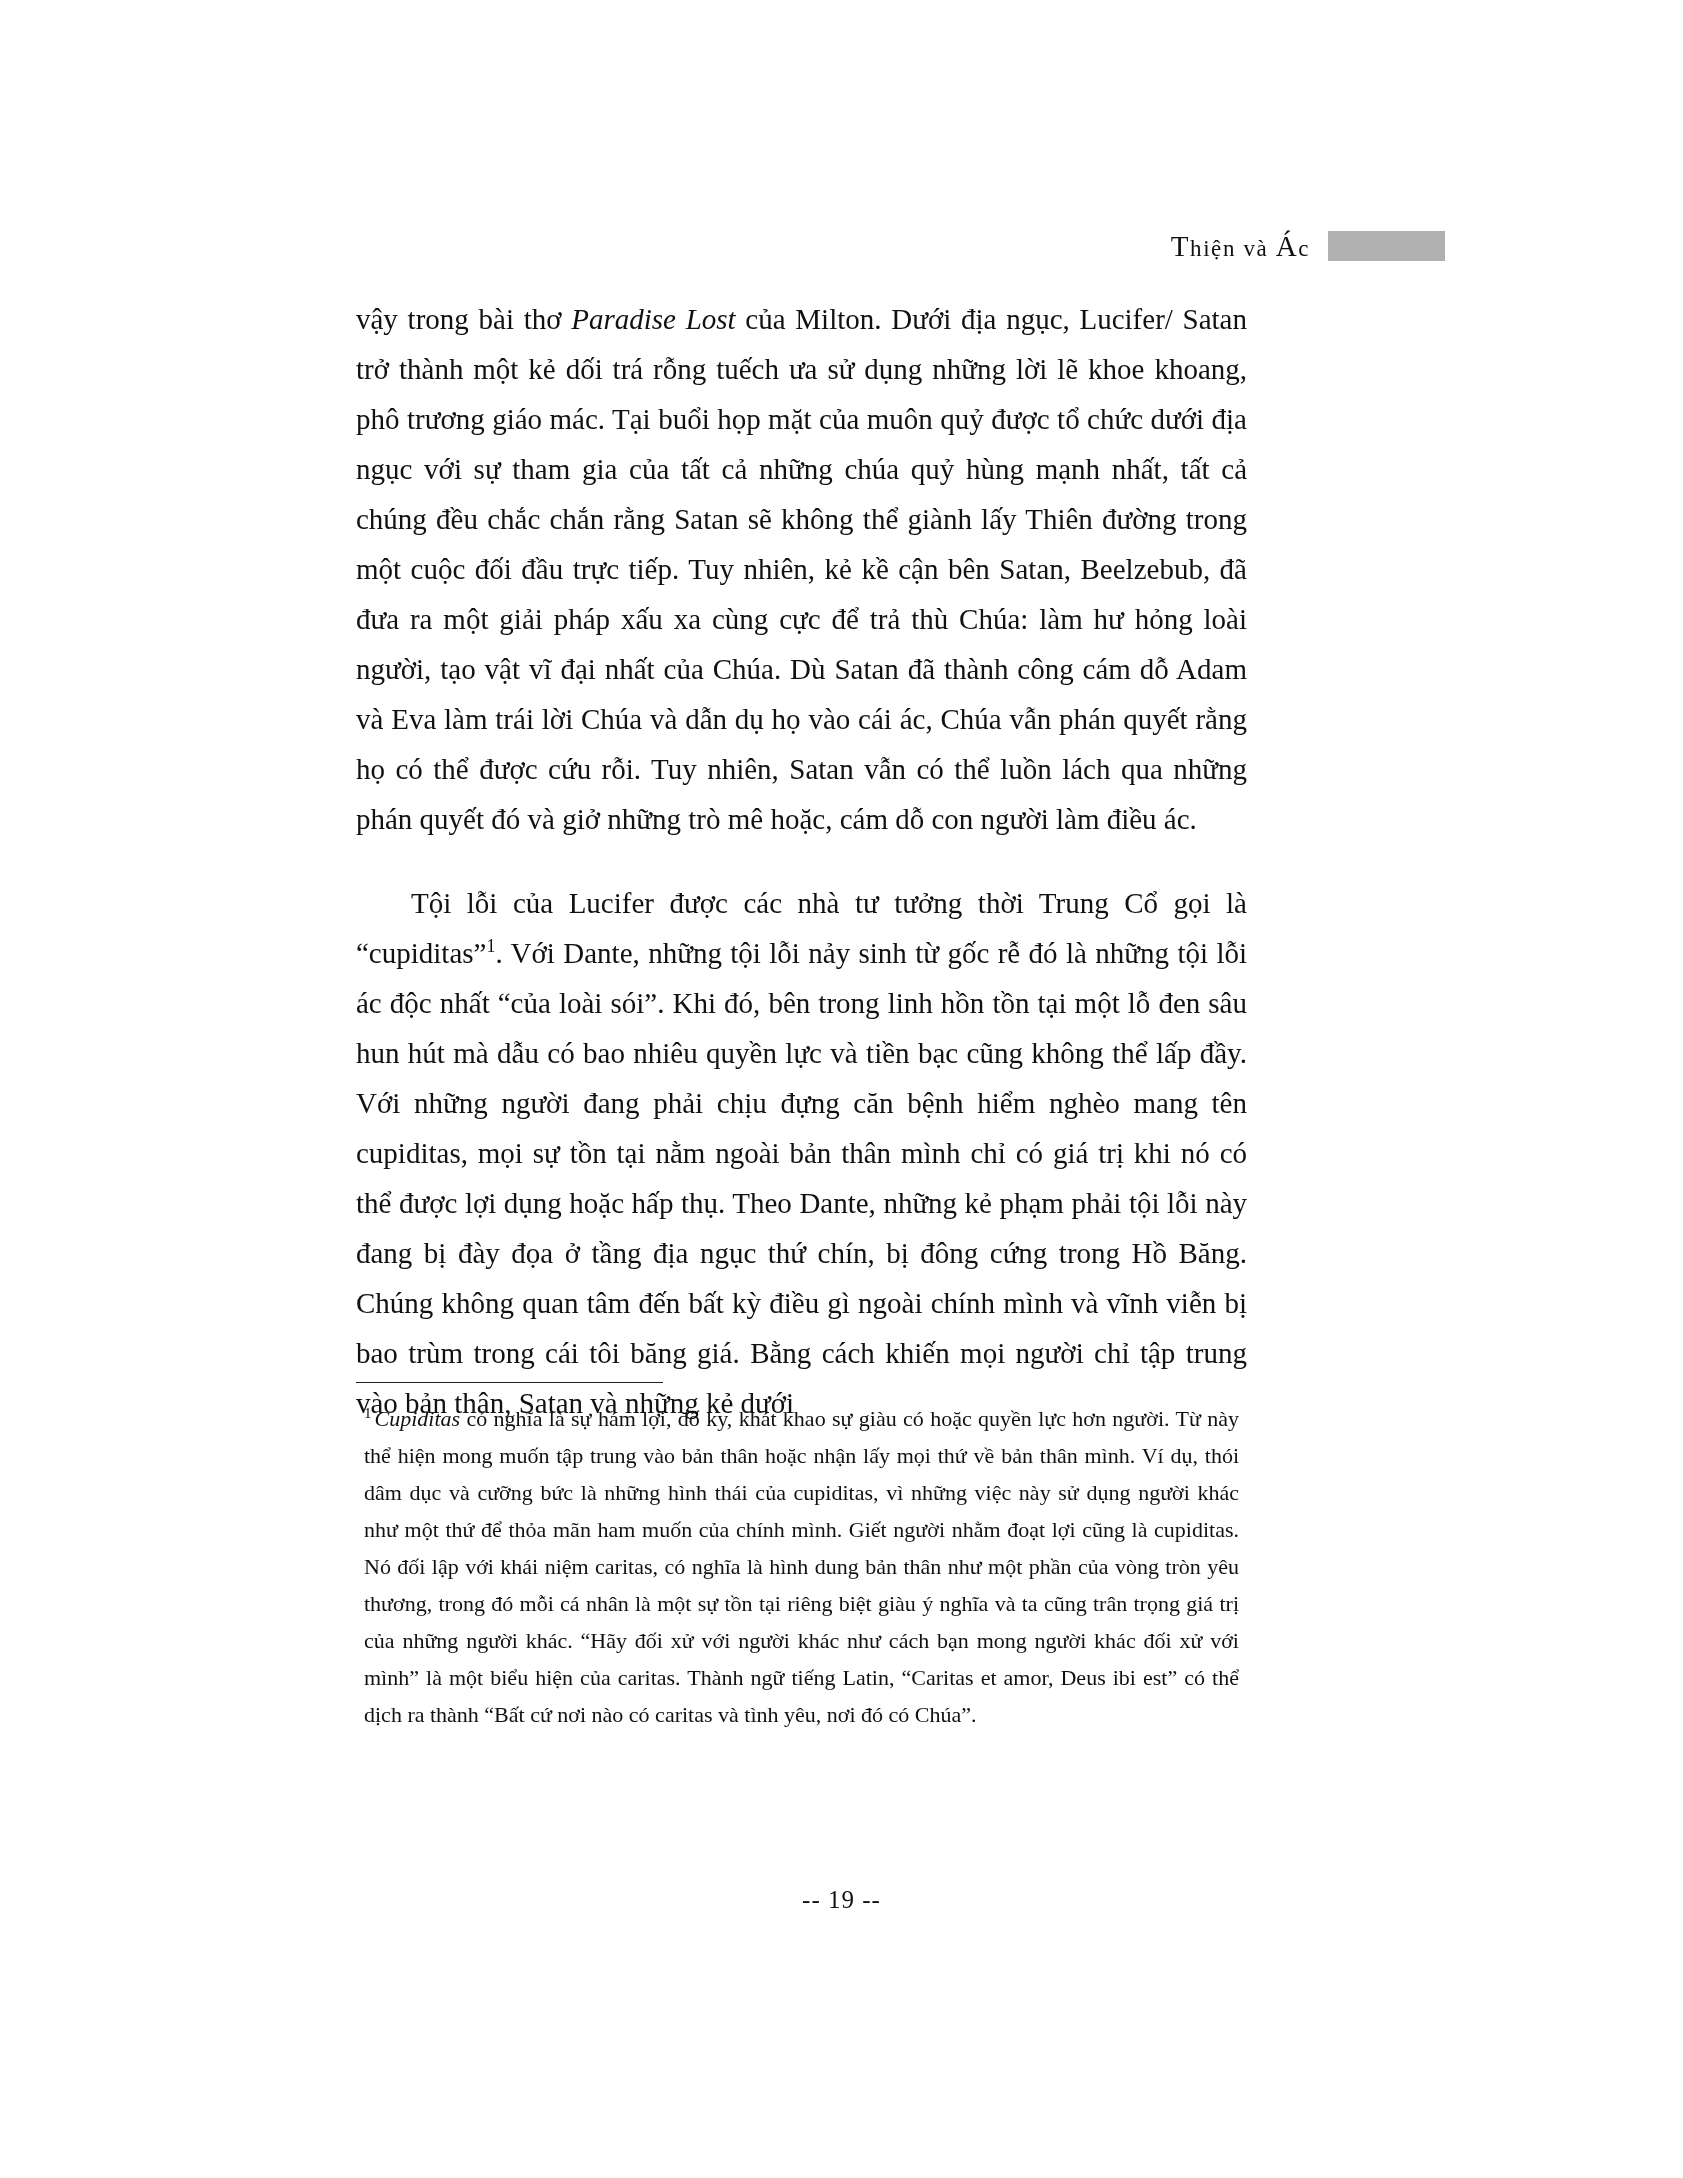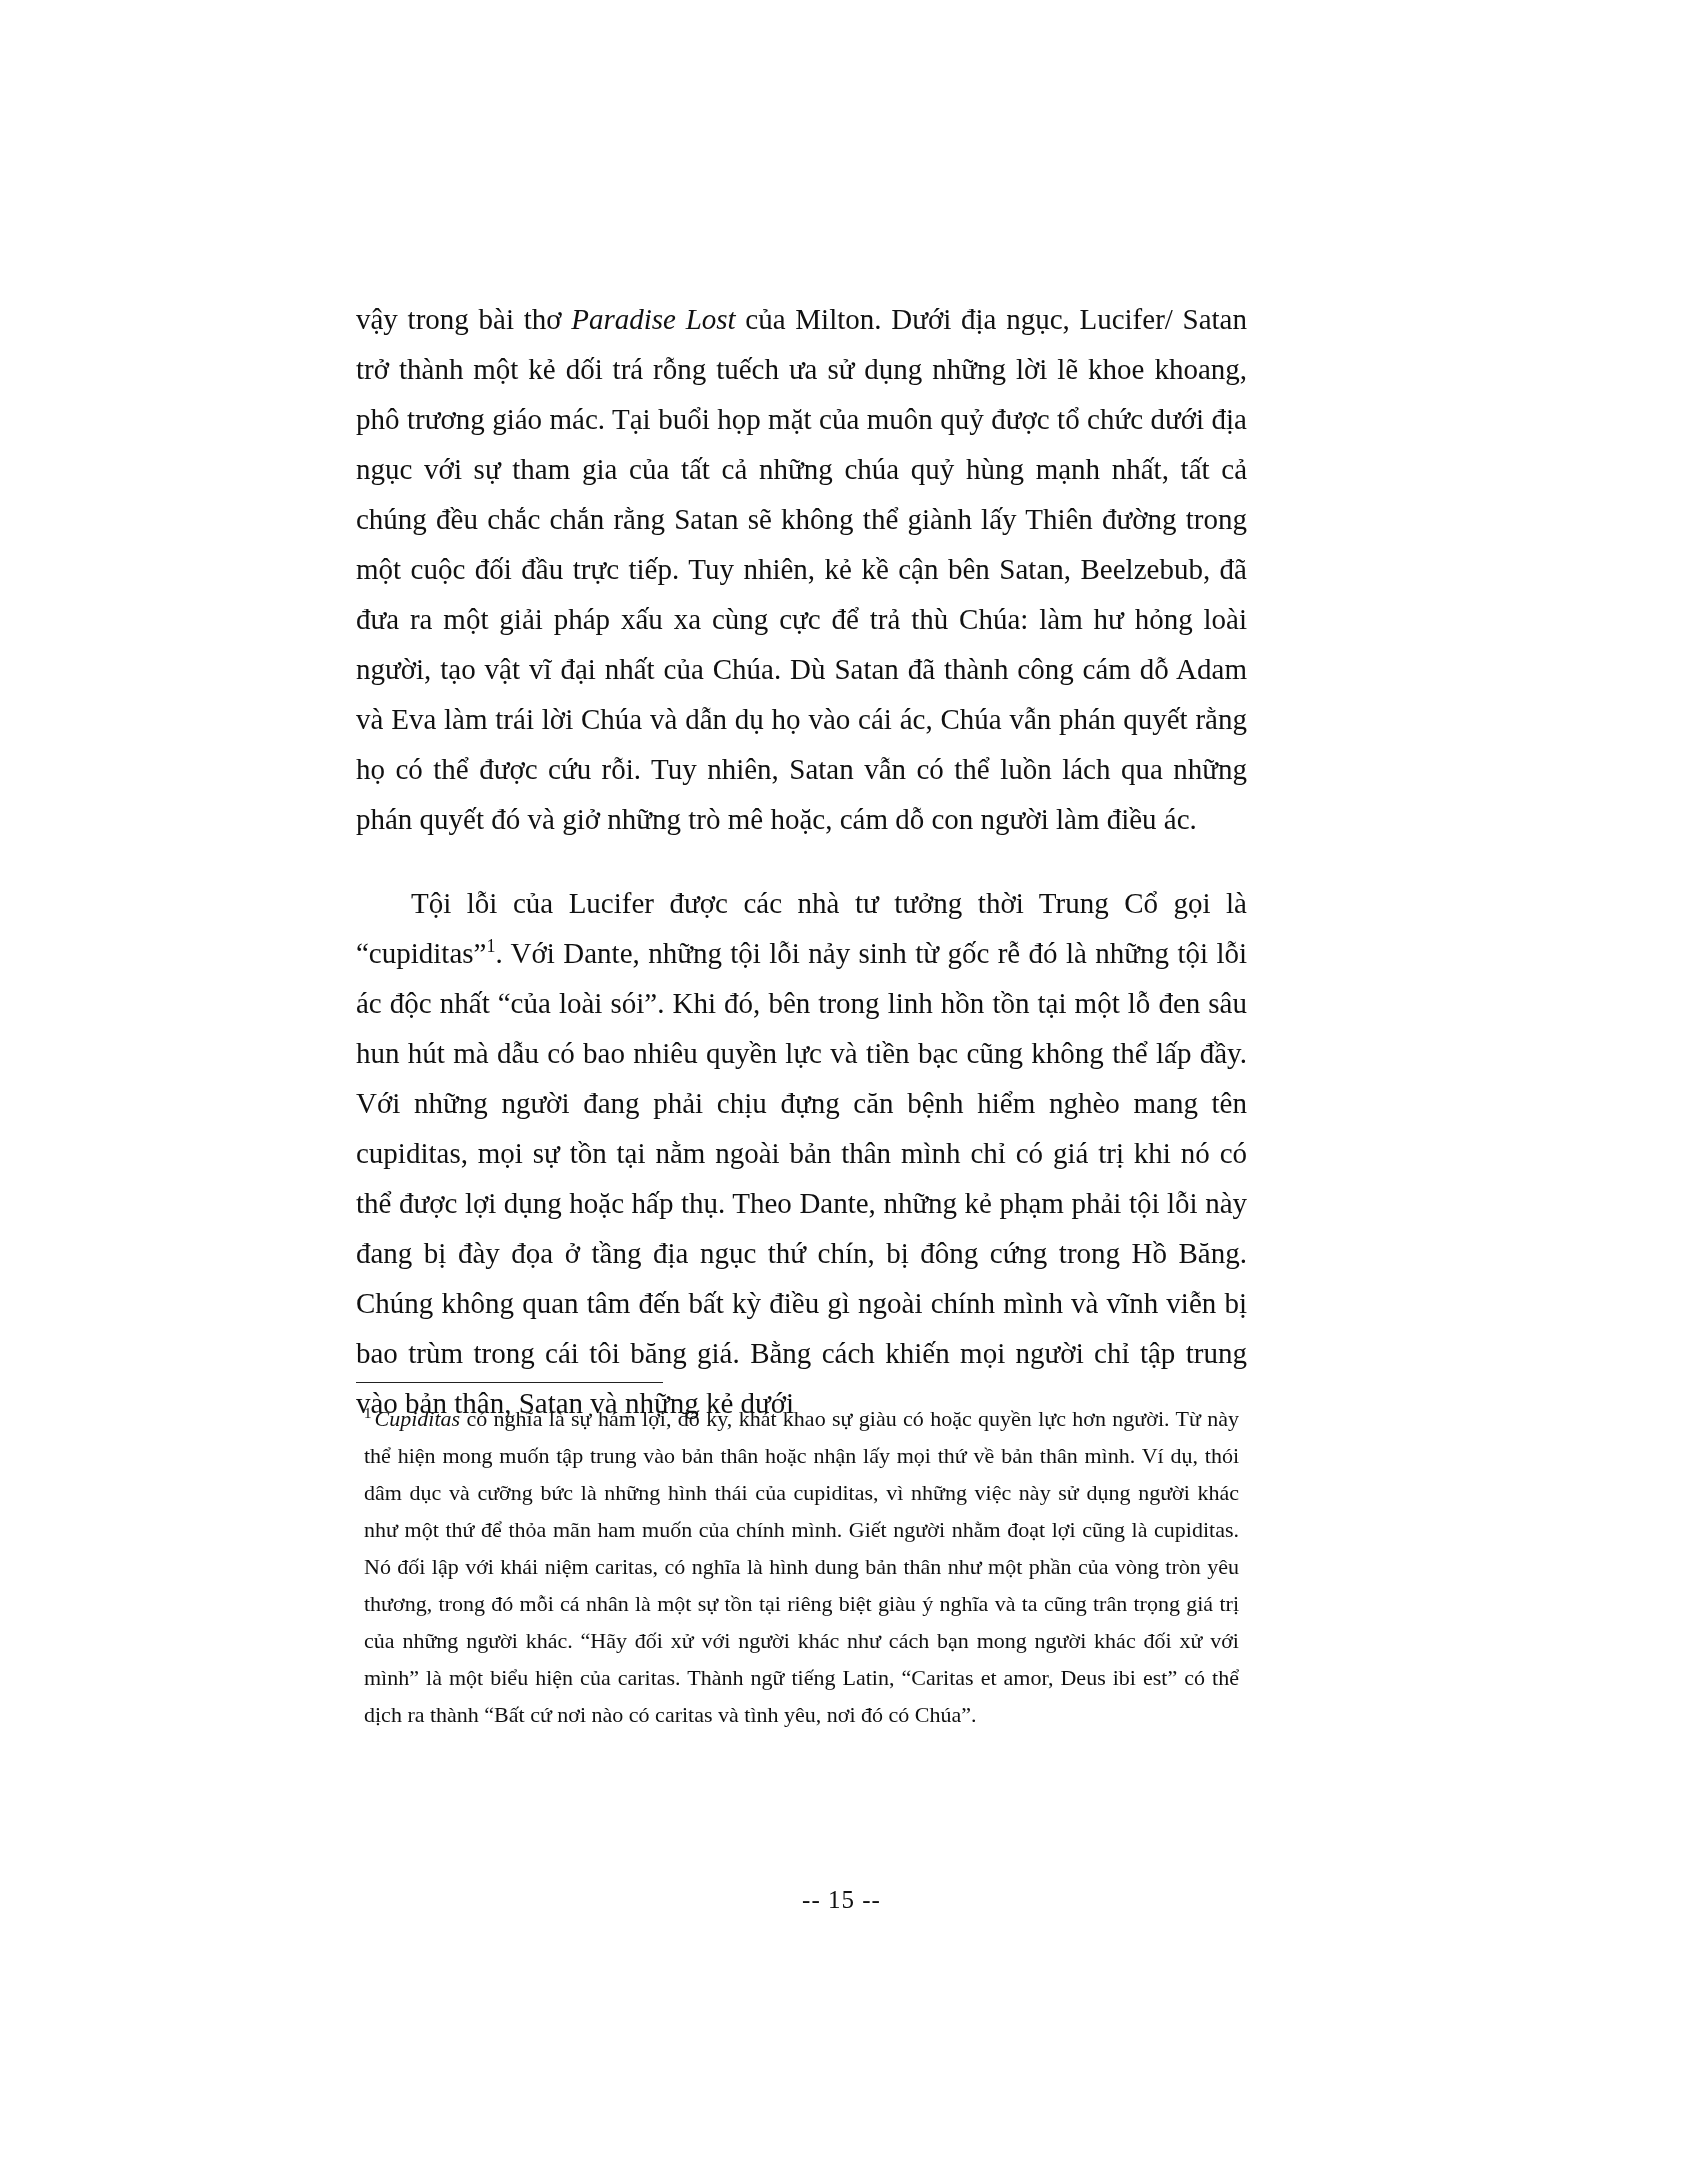--- a/index.html
+++ b/index.html
@@ -119,30 +119,36 @@
     font-size: 25px;
     letter-spacing: 1px;
     color: #111111;
   }
 </style>
 </head>
 <body>
 
 <div class="page">
 
+  <div class="header">
+    <div class="header-inner">
+      <div class="header-title"><span class="cap">T</span><span>hiện và </span><span class="cap">Á</span><span>c</span></div>
+      <div class="header-redaction"></div>
+    </div>
+  </div>
 
   <div class="body-col">
 
     <p class="body"><span>vậy trong bài thơ </span><span class="ital">Paradise Lost</span><span> của Milton. Dưới địa ngục, Lucifer/ Satan trở thành một kẻ dối trá rỗng tuếch ưa sử dụng những lời lẽ khoe khoang, phô trương giáo mác. Tại buổi họp mặt của muôn quỷ được tổ chức dưới địa ngục với sự tham gia của tất cả những chúa quỷ hùng mạnh nhất, tất cả chúng đều chắc chắn rằng Satan sẽ không thể giành lấy Thiên đường trong một cuộc đối đầu trực tiếp. Tuy nhiên, kẻ kề cận bên Satan, Beelzebub, đã đưa ra một giải pháp xấu xa cùng cực để trả thù Chúa: làm hư hỏng loài người, tạo vật vĩ đại nhất của Chúa. Dù Satan đã thành công cám dỗ Adam và Eva làm trái lời Chúa và dẫn dụ họ vào cái ác, Chúa vẫn phán quyết rằng họ có thể được cứu rỗi. Tuy nhiên, Satan vẫn có thể luồn lách qua những phán quyết đó và giở những trò mê hoặc, cám dỗ con người làm điều ác.</span></p>
 
     <p class="body indent"><span>Tội lỗi của Lucifer được các nhà tư tưởng thời Trung Cổ gọi là “cupiditas”</span><sup class="fn">1</sup><span>. Với Dante, những tội lỗi nảy sinh từ gốc rễ đó là những tội lỗi ác độc nhất “của loài sói”. Khi đó, bên trong linh hồn tồn tại một lỗ đen sâu hun hút mà dẫu có bao nhiêu quyền lực và tiền bạc cũng không thể lấp đầy. Với những người đang phải chịu đựng căn bệnh hiểm nghèo mang tên cupiditas, mọi sự tồn tại nằm ngoài bản thân mình chỉ có giá trị khi nó có thể được lợi dụng hoặc hấp thụ. Theo Dante, những kẻ phạm phải tội lỗi này đang bị đày đọa ở tầng địa ngục thứ chín, bị đông cứng trong Hồ Băng. Chúng không quan tâm đến bất kỳ điều gì ngoài chính mình và vĩnh viễn bị bao trùm trong cái tôi băng giá. Bằng cách khiến mọi người chỉ tập trung vào bản thân, Satan và những kẻ dưới</span></p>
 
   </div>
 
   <div class="footnote-wrap">
     <div class="footnote-rule"></div>
     <p class="footnote"><sup class="mark">1</sup><span class="ital">Cupiditas</span><span> có nghĩa là sự hám lợi, đố ky, khát khao sự giàu có hoặc quyền lực hơn người. Từ này thể hiện mong muốn tập trung vào bản thân hoặc nhận lấy mọi thứ về bản thân mình. Ví dụ, thói dâm dục và cưỡng bức là những hình thái của cupiditas, vì những việc này sử dụng người khác như một thứ để thỏa mãn ham muốn của chính mình. Giết người nhằm đoạt lợi cũng là cupiditas. Nó đối lập với khái niệm caritas, có nghĩa là hình dung bản thân như một phần của vòng tròn yêu thương, trong đó mỗi cá nhân là một sự tồn tại riêng biệt giàu ý nghĩa và ta cũng trân trọng giá trị của những người khác. “Hãy đối xử với người khác như cách bạn mong người khác đối xử với mình” là một biểu hiện của caritas. Thành ngữ tiếng Latin, “Caritas et amor, Deus ibi est” có thể dịch ra thành “Bất cứ nơi nào có caritas và tình yêu, nơi đó có Chúa”.</span></p>
   </div>
 
-  <div class="folio">-- 15 --</div>
+  <div class="folio">-- 19 --</div>
 
 </div>
 
 
 </body></html>

